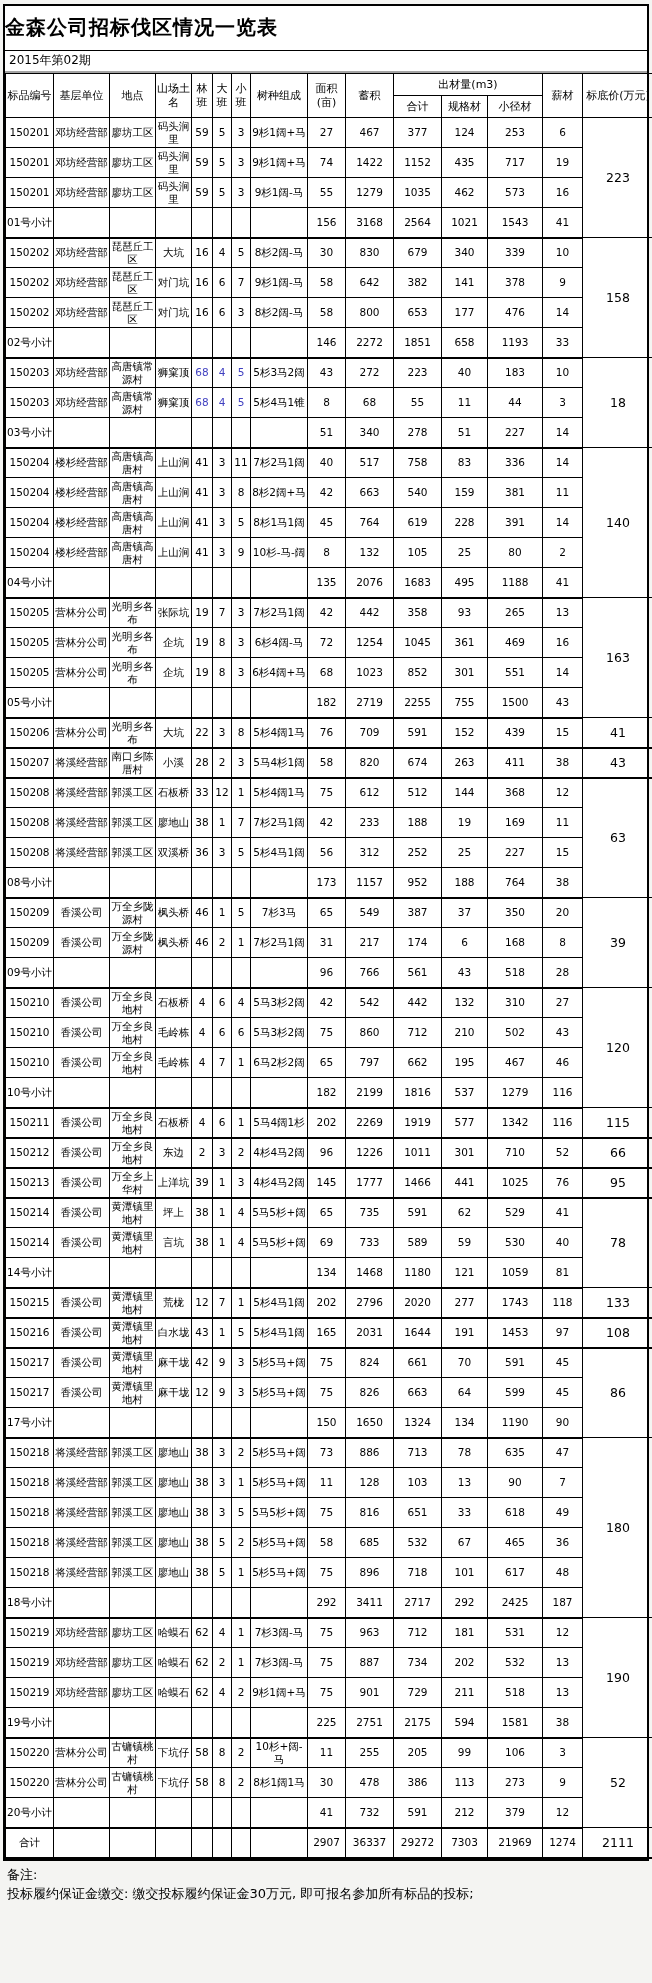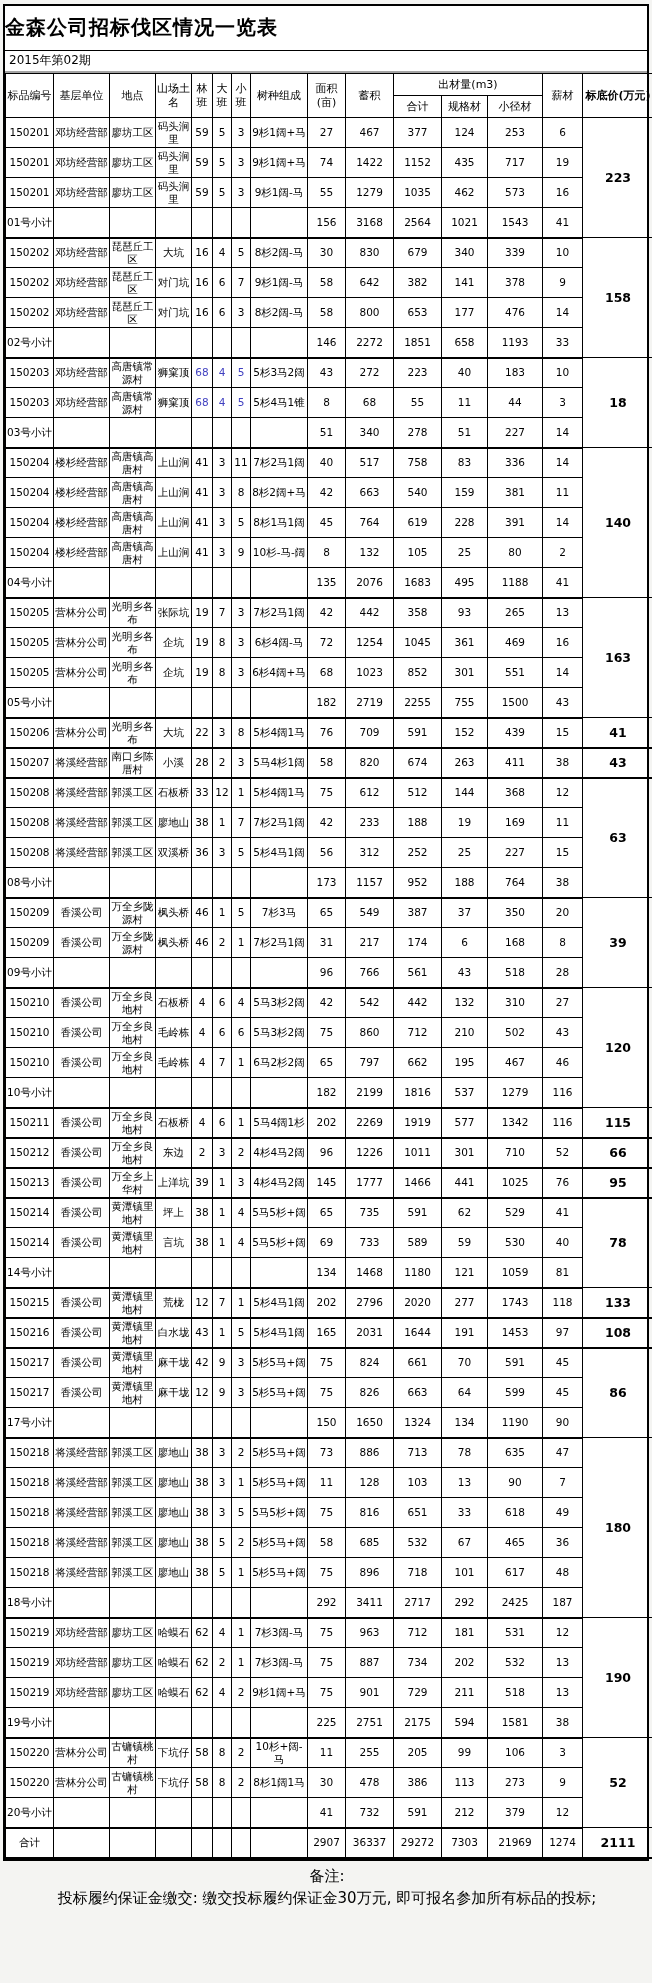--- a/index.html
+++ b/index.html
@@ -22,26 +22,26 @@
   col.c0{width:48px} col.c1{width:56px} col.c2{width:46px} col.c3{width:36px}
   col.c4{width:21px} col.c5{width:19px} col.c6{width:19px} col.c7{width:57px}
   col.c8{width:38px} col.c9{width:48px} col.c10{width:48px} col.c11{width:46px}
   col.c12{width:55px} col.c13{width:40px} col.c14{width:71px}
   th,td {
     border:1px solid #000; text-align:center; vertical-align:middle;
     font-size:10.5px; line-height:1.2; padding:1px; overflow:hidden;
     word-break:break-all; font-weight:normal;
   }
   thead th { height:22px; font-size:11px; }
-  th.bold, td.price { font-weight:bold; }
+  th.bold, td.price { font-weight:normal; }
   tbody tr { height:30px; }
   td.price { font-size:12.5px; }
   td.blue { color:#4040c0; }
   tr.gend td { border-bottom:2px solid #000; }
-  .footer { padding:4px 2px 0 4px; font-size:15px; line-height:1.5;text-align:center; }
+  .footer { padding:4px 2px 0 4px; font-size:13px; line-height:1.5; }
 </style>
 </head>
 <body>
 
 <div class="page">
   <div class="sheet">
     <div class="title-row">金森公司招标伐区情况一览表</div>
     <div class="issue-row">2015年第02期</div>
     <table>
       <colgroup>

